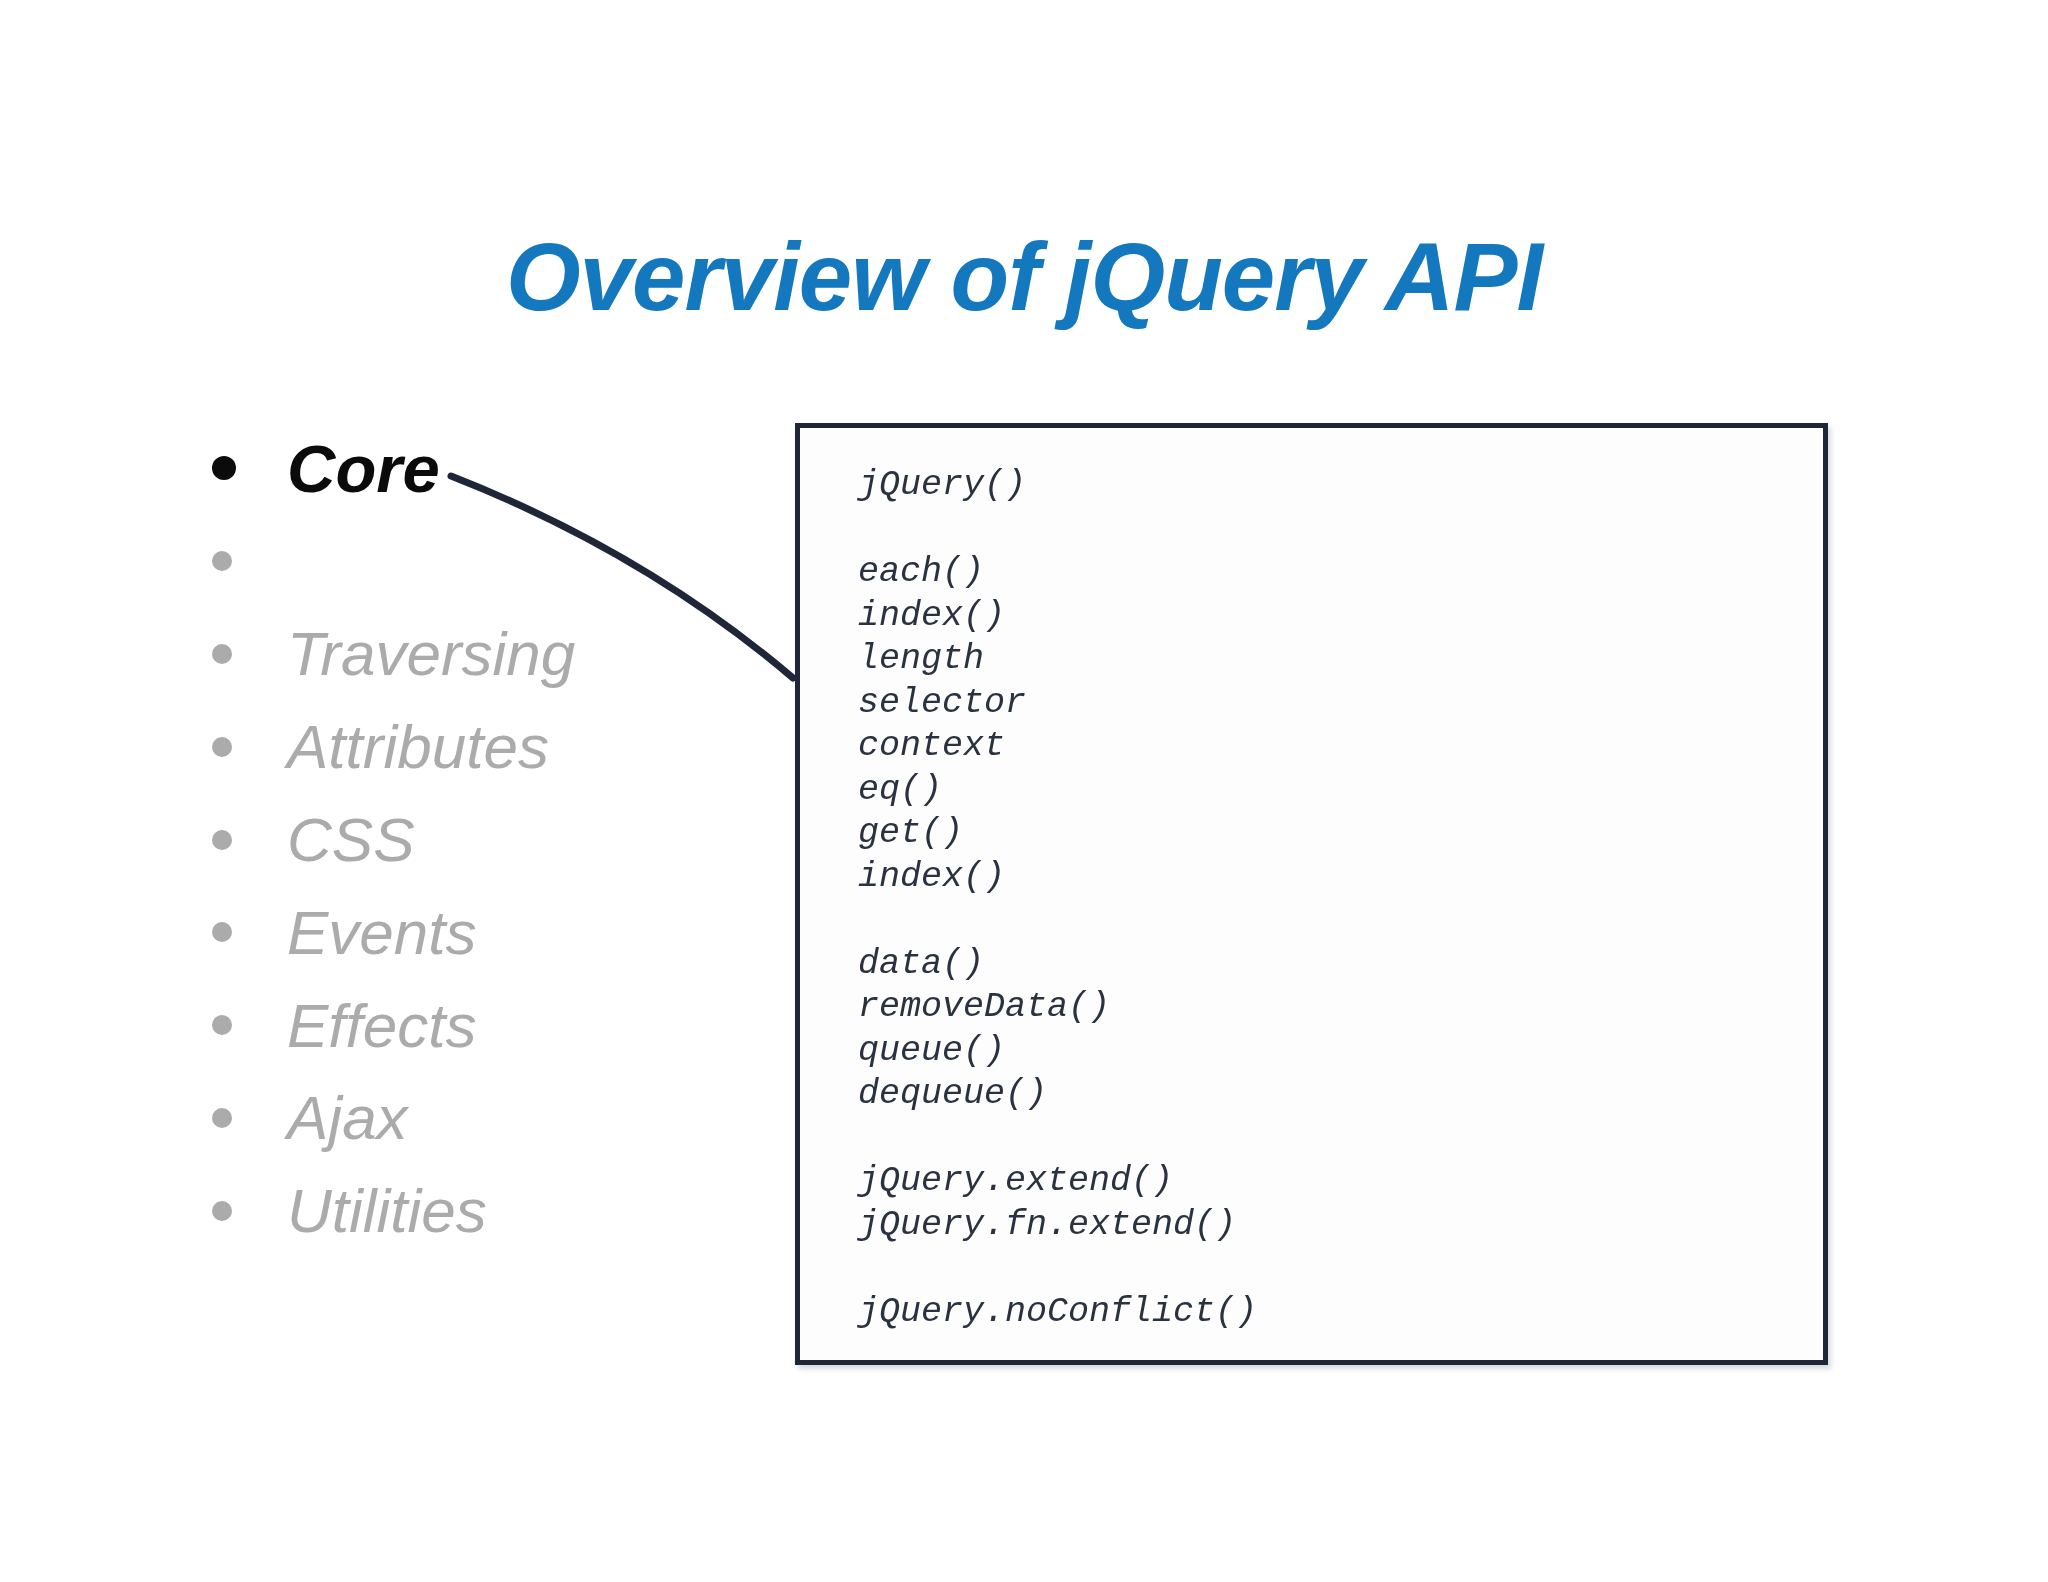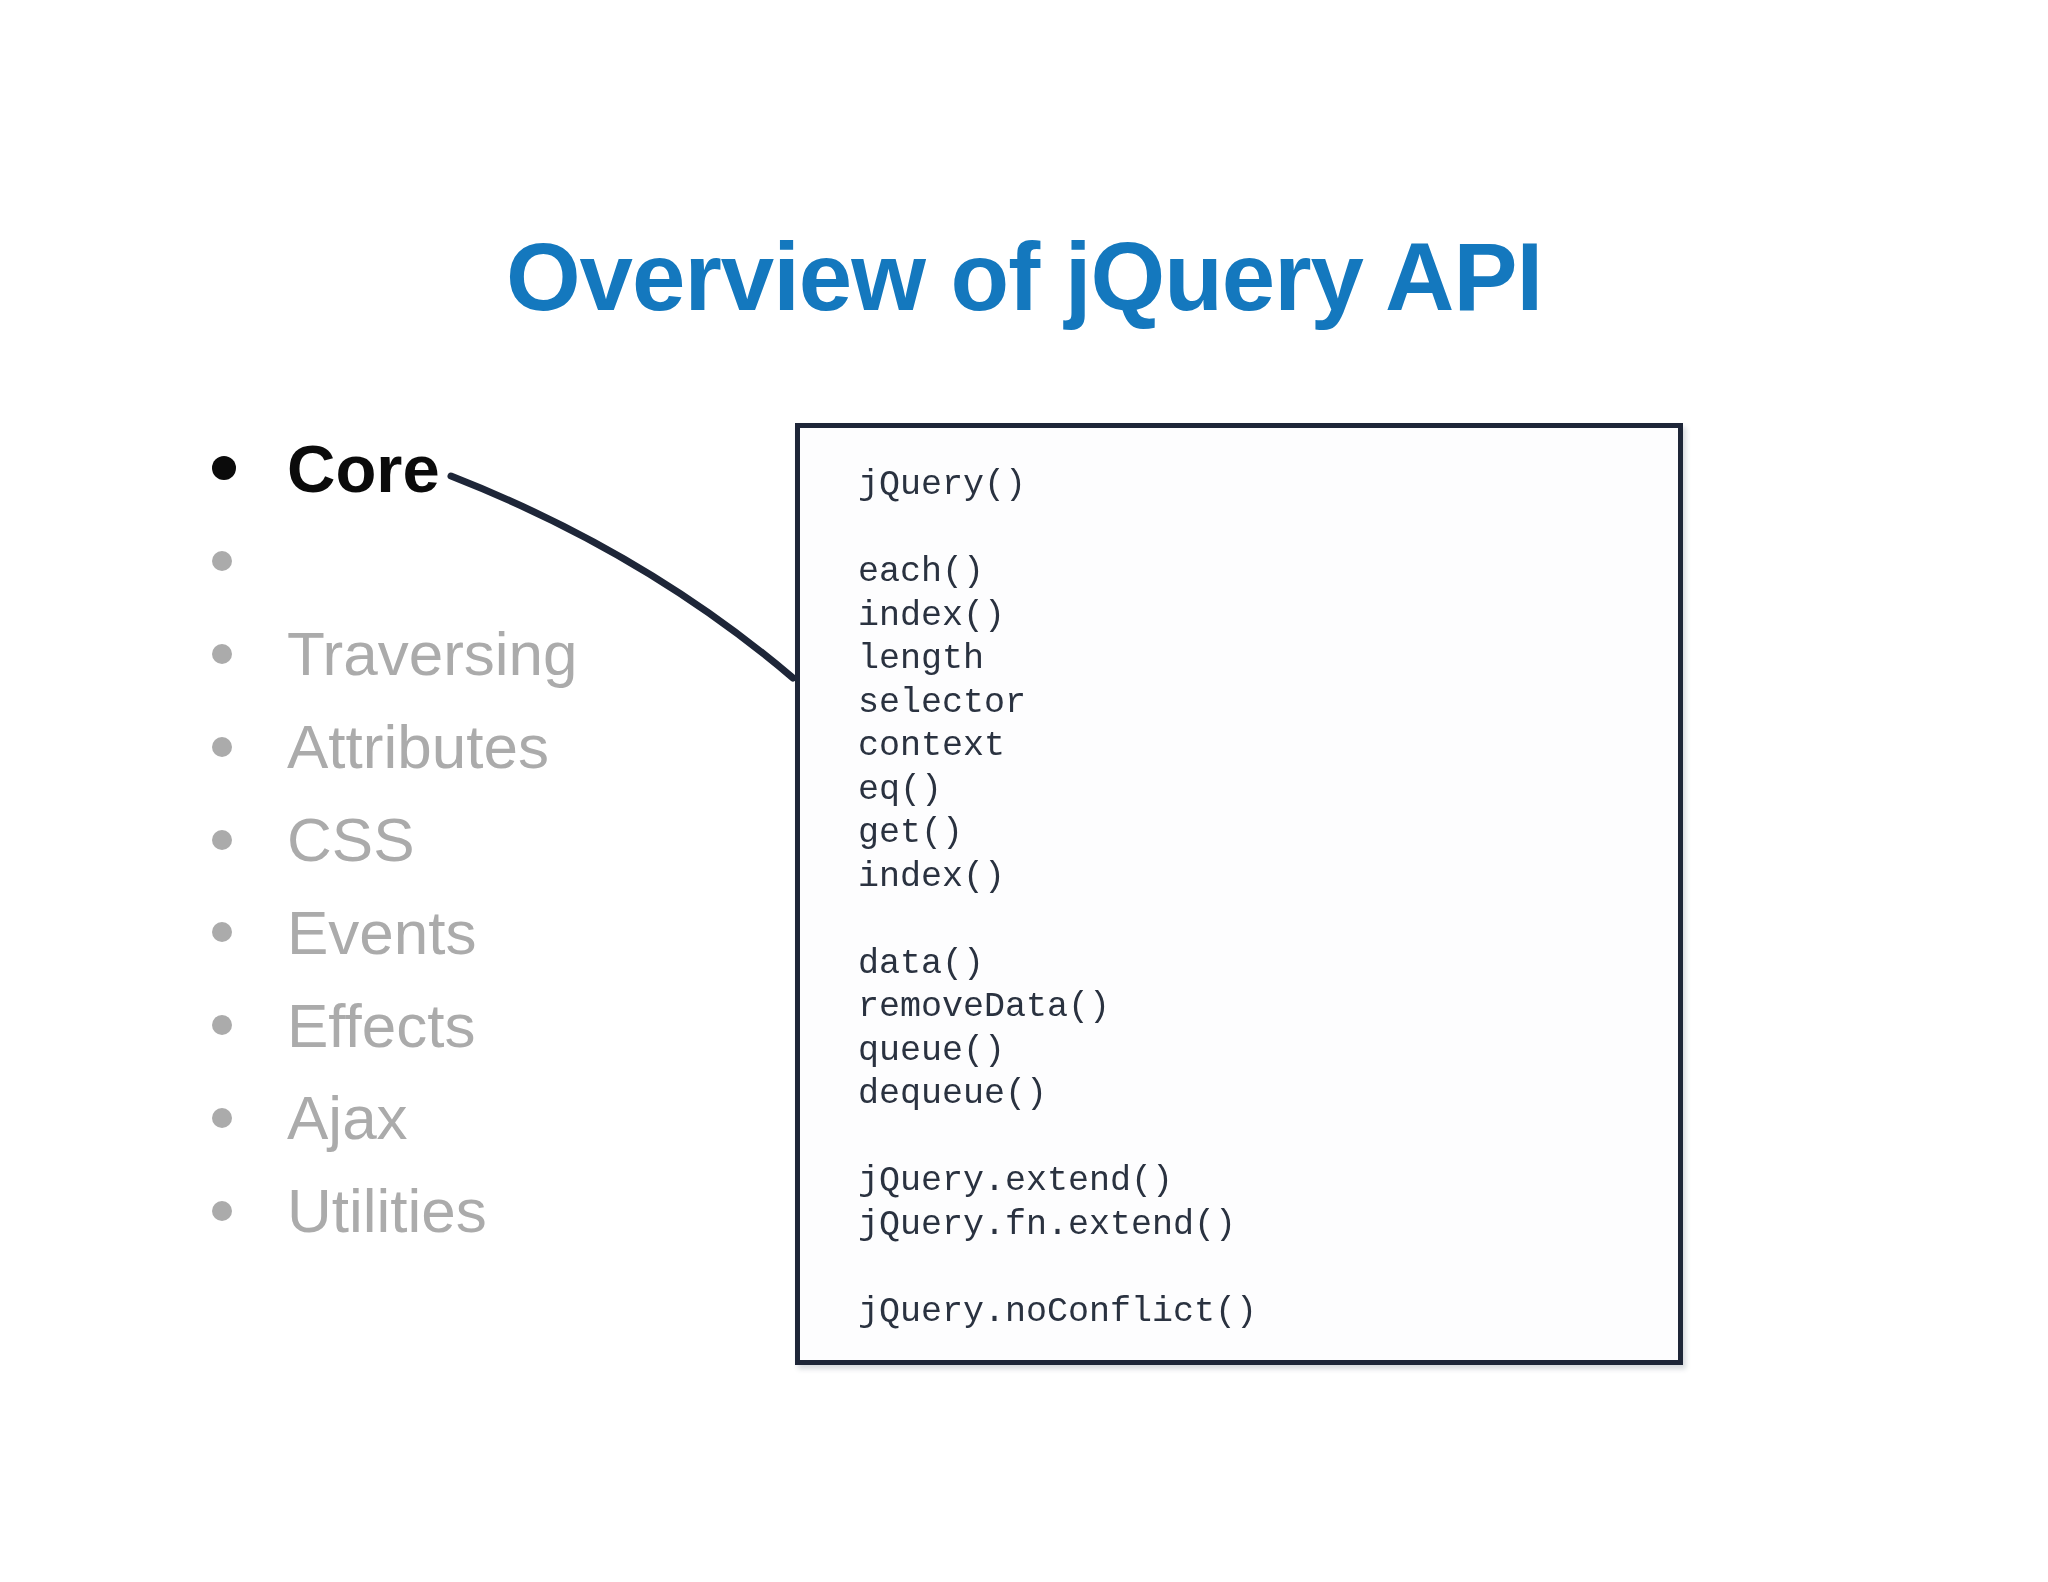--- a/index.html
+++ b/index.html
@@ -11,20 +11,21 @@
     width: 2048px;
     height: 1582px;
     position: relative;
     overflow: hidden;
     font-family: "Liberation Sans", sans-serif;
   }
   .slide {
     position: absolute;
     inset: 0;
     background: #ffffff;
+    font-style: italic;
   }
   .slide-title {
     position: absolute;
     left: 0;
     right: 0;
     top: 222px;
     margin: 0;
     text-align: center;
     font-size: 96px;
     font-weight: 700;
@@ -75,21 +76,21 @@
     left: 0;
     top: 0;
     width: 2048px;
     height: 1582px;
     pointer-events: none;
   }
   .code-panel {
     position: absolute;
     left: 795px;
     top: 423px;
-    width: 888px;
+    width: 1033px;
     height: 942px;
     box-sizing: border-box;
     background: #FDFDFE;
     border: 5px solid var(--line-and-border, #1E2638);
     box-shadow: 3px 4px 5px rgba(40, 55, 80, 0.18);
     padding: 36px 20px 0 58px;
     overflow: hidden;
   }
   .code-line {
     font-family: "Liberation Mono", monospace;

